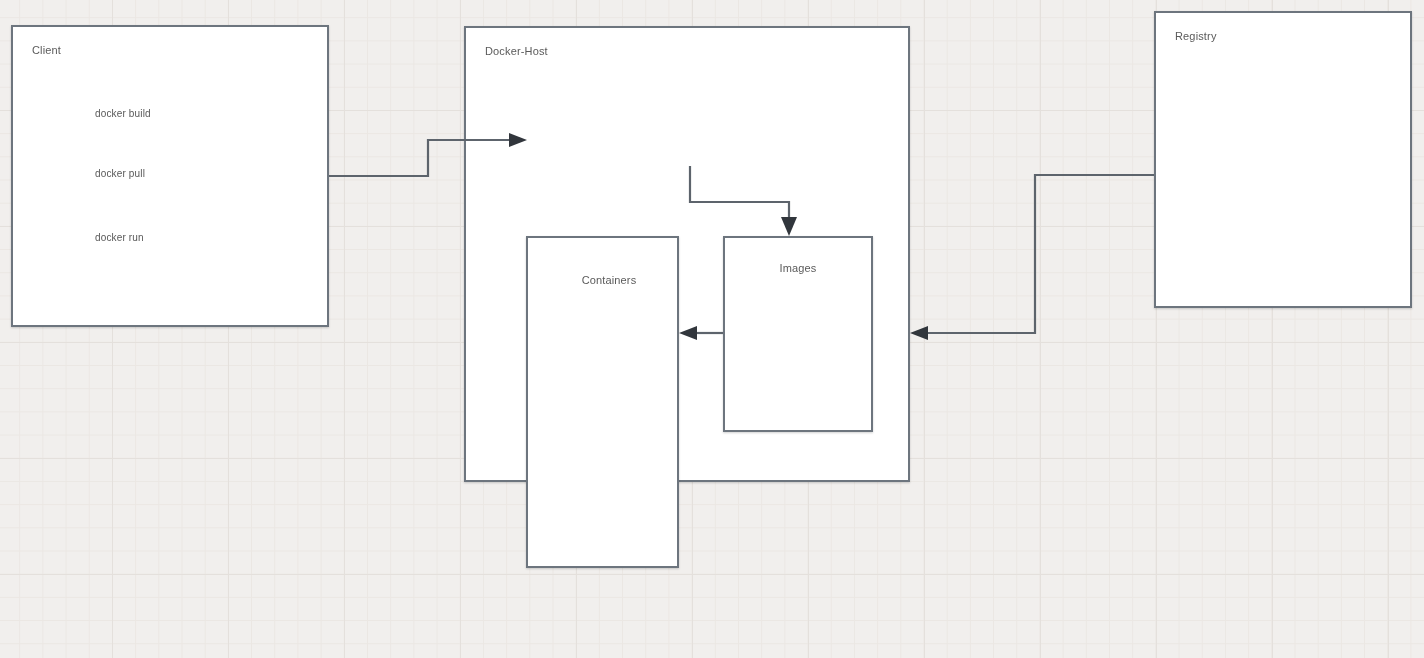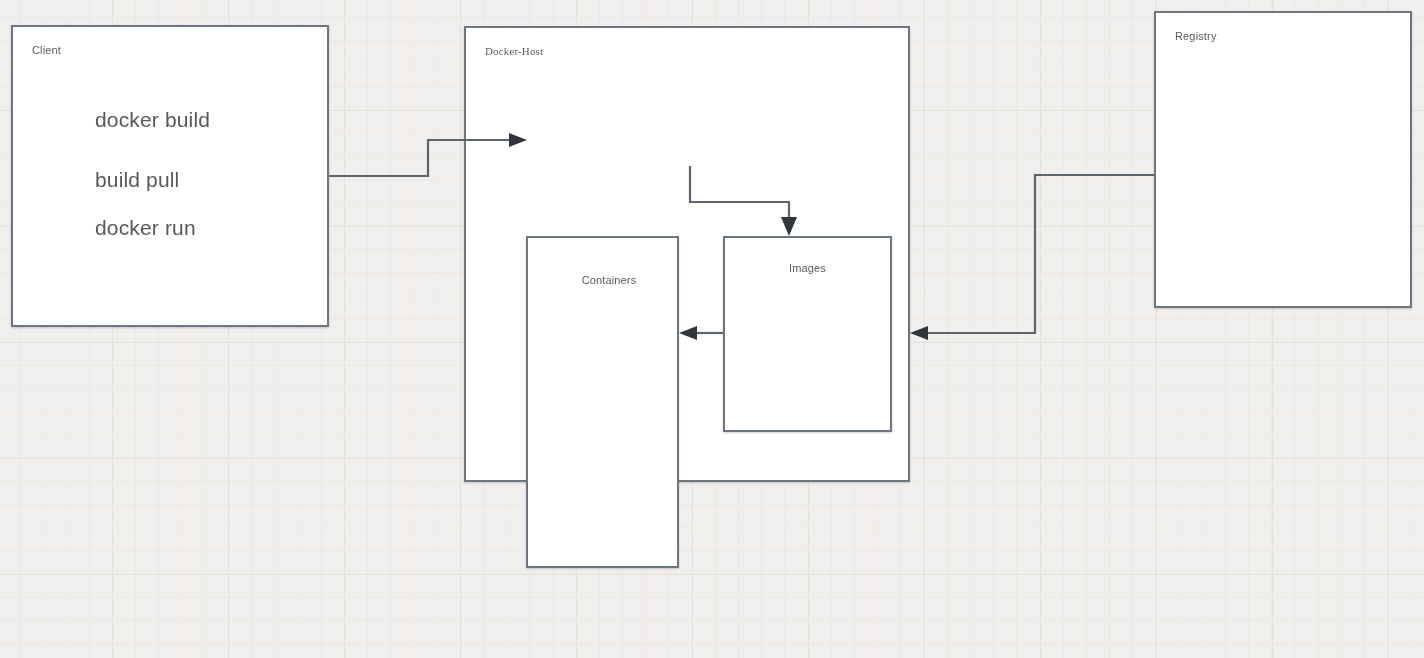--- a/index.html
+++ b/index.html
@@ -50,21 +50,21 @@
   .node-title.center-mid {
     left: 0;
     right: 0;
     top: 50%;
     transform: translateY(-50%);
     text-align: center;
   }
   .cmd {
     position: absolute;
     color: #585858;
-    font-size: 21px;
+    font-size: 10px;
     letter-spacing: 0.15px;
     white-space: nowrap;
   }
   svg.edges {
     position: absolute;
     left: 0;
     top: 0;
     width: 1424px;
     height: 658px;
     pointer-events: none;
@@ -84,33 +84,33 @@
 </style>
 </head>
 <body>
 
 <div id="canvas">
 
   <div class="node" style="left:11px; top:25px; width:318px; height:302px;">
     <div class="node-title tl">Client</div>
   </div>
   <div class="cmd" style="left:95px; top:108px;">docker build</div>
-  <div class="cmd" style="left:95px; top:168px;">build pull</div>
-  <div class="cmd" style="left:95px; top:216px;">docker run</div>
+  <div class="cmd" style="left:95px; top:168px;">docker pull</div>
+  <div class="cmd" style="left:95px; top:232px;">docker run</div>
 
-  <div class="node" style="left:464px; top:26px; width:446px; height:456px;font-family:Liberation Serif, serif;">
+  <div class="node" style="left:464px; top:26px; width:446px; height:456px;">
     <div class="node-title tl">Docker-Host</div>
   </div>
 
 
   <div class="node" style="left:526px; top:236px; width:153px; height:332px;">
     <div class="node-title center-top" style="top:36px;margin-left:13px;">Containers</div>
   </div>
 
-  <div class="node" style="left:723px; top:236px; width:169px; height:196px;">
+  <div class="node" style="left:723px; top:236px; width:150px; height:196px;">
     <div class="node-title center-top" style="top:24px;">Images</div>
   </div>
 
   <div class="node" style="left:1154px; top:11px; width:258px; height:297px;">
     <div class="node-title tl">Registry</div>
   </div>
 
   <svg class="edges" viewBox="0 0 1424 658" width="1424" height="658">
 
     <g>

